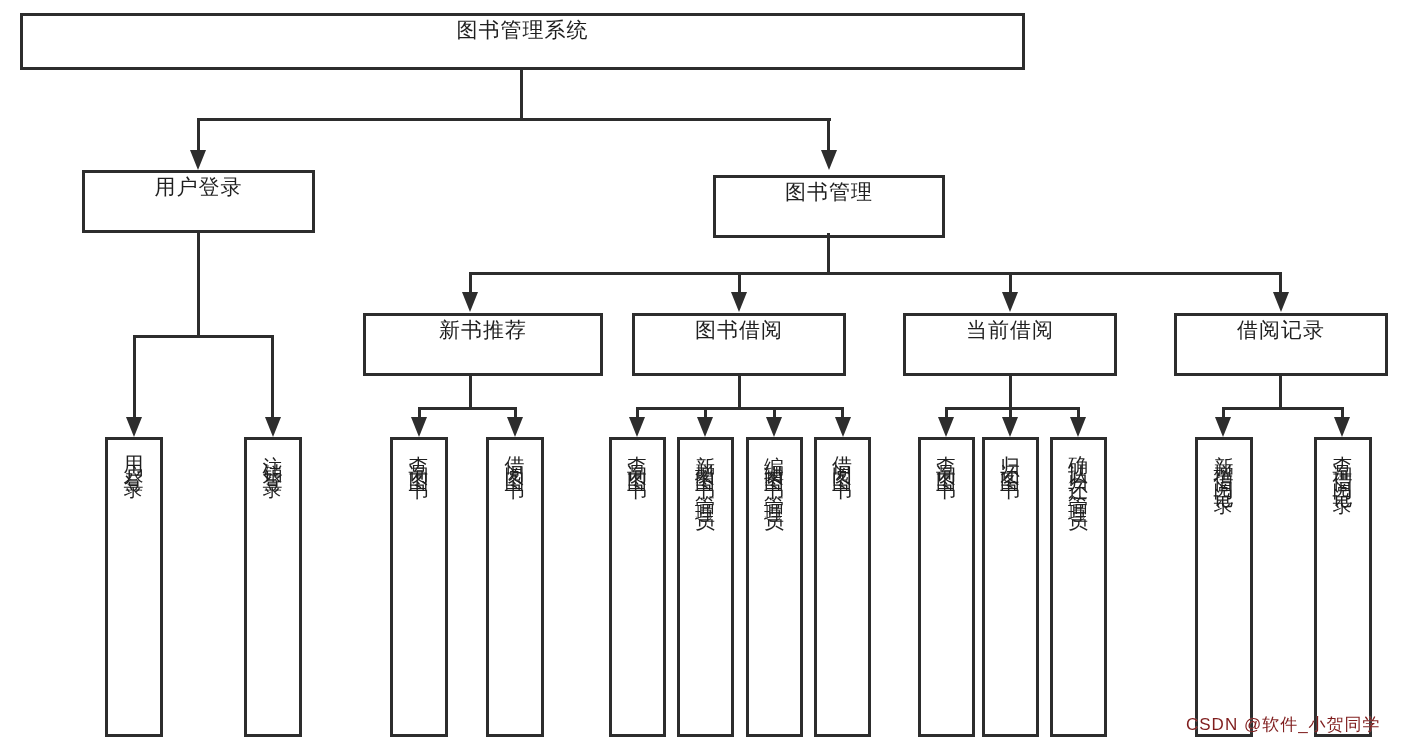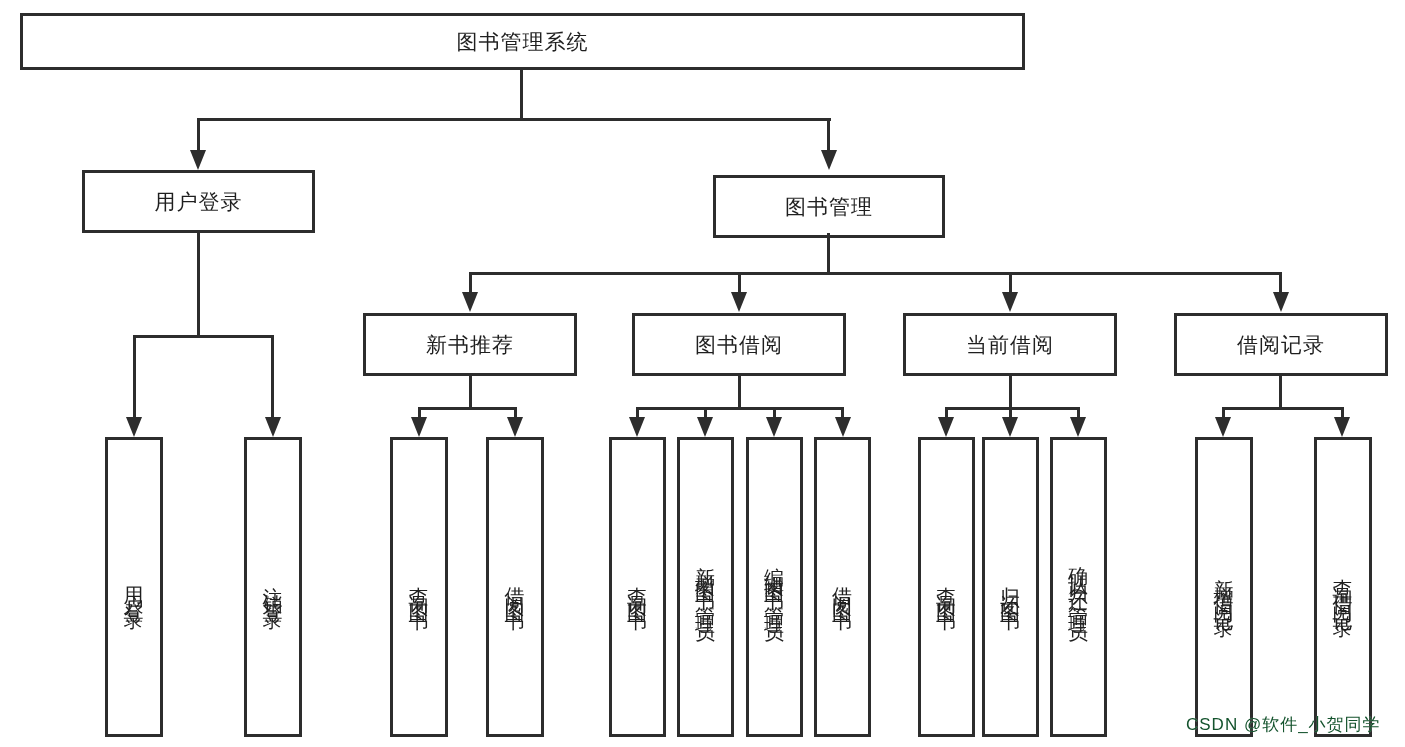--- a/index.html
+++ b/index.html
@@ -2,37 +2,37 @@
 <html><head>
 <meta charset="utf-8">
 <style>
   html,body{margin:0;padding:0;background:#ffffff;}
   .stage{
     position:relative;width:1405px;height:747px;background:#ffffff;
     font-family:"Liberation Sans", sans-serif;color:#1f1f1f;overflow:hidden;
   }
   .box{
     position:absolute;box-sizing:border-box;background:#ffffff;
-    border:3px solid #2d2d2d;display:flex;align-items:center;justify-content:center;
+    border:3px solid #2d2d2d;display:flex;align-items:flex-start;justify-content:center;
   }
   .hlabel{font-size:21px;letter-spacing:1px;white-space:nowrap;}
   .vtext{
     writing-mode:vertical-rl;text-orientation:mixed;
     font-size:20px;line-height:1;letter-spacing:8px;white-space:nowrap;
   }
   .h{position:absolute;height:3px;background:#2d2d2d;}
   .v{position:absolute;width:3px;background:#2d2d2d;}
   .arr{
     position:absolute;width:0;height:0;
     border-left:8px solid transparent;border-right:8px solid transparent;
     border-top:20px solid #2d2d2d;
   }
   .watermark{
     position:absolute;left:1186px;top:713px;z-index:5;
-    font-size:17px;color:#14532d;letter-spacing:1px;white-space:nowrap;
+    font-size:17px;color:#7f1d1d;letter-spacing:1px;white-space:nowrap;
     text-shadow:0 0 1px rgba(255,255,255,.6);
   }
 </style>
 </head>
 <body>
 
 <div class="stage">
 
   <div class="box" style="left:20px;top:13px;width:1005px;height:57px;">
     <span class="hlabel">图书管理系统</span>
@@ -63,21 +63,21 @@
   <div class="h" style="left:469px;top:272px;width:813px;"></div>
   <div class="v" style="left:469px;top:272px;height:21px;"></div>
   <div class="arr" style="left:462px;top:292px;"></div>
   <div class="v" style="left:738px;top:272px;height:21px;"></div>
   <div class="arr" style="left:731px;top:292px;"></div>
   <div class="v" style="left:1009px;top:272px;height:21px;"></div>
   <div class="arr" style="left:1002px;top:292px;"></div>
   <div class="v" style="left:1279px;top:272px;height:21px;"></div>
   <div class="arr" style="left:1273px;top:292px;"></div>
 
-  <div class="box" style="left:363px;top:313px;width:214px;height:63px;">
+  <div class="box" style="left:363px;top:313px;width:240px;height:63px;">
     <span class="hlabel">新书推荐</span>
   </div>
   <div class="box" style="left:632px;top:313px;width:214px;height:63px;">
     <span class="hlabel">图书借阅</span>
   </div>
   <div class="box" style="left:903px;top:313px;width:214px;height:63px;">
     <span class="hlabel">当前借阅</span>
   </div>
   <div class="box" style="left:1174px;top:313px;width:214px;height:63px;">
     <span class="hlabel">借阅记录</span>

